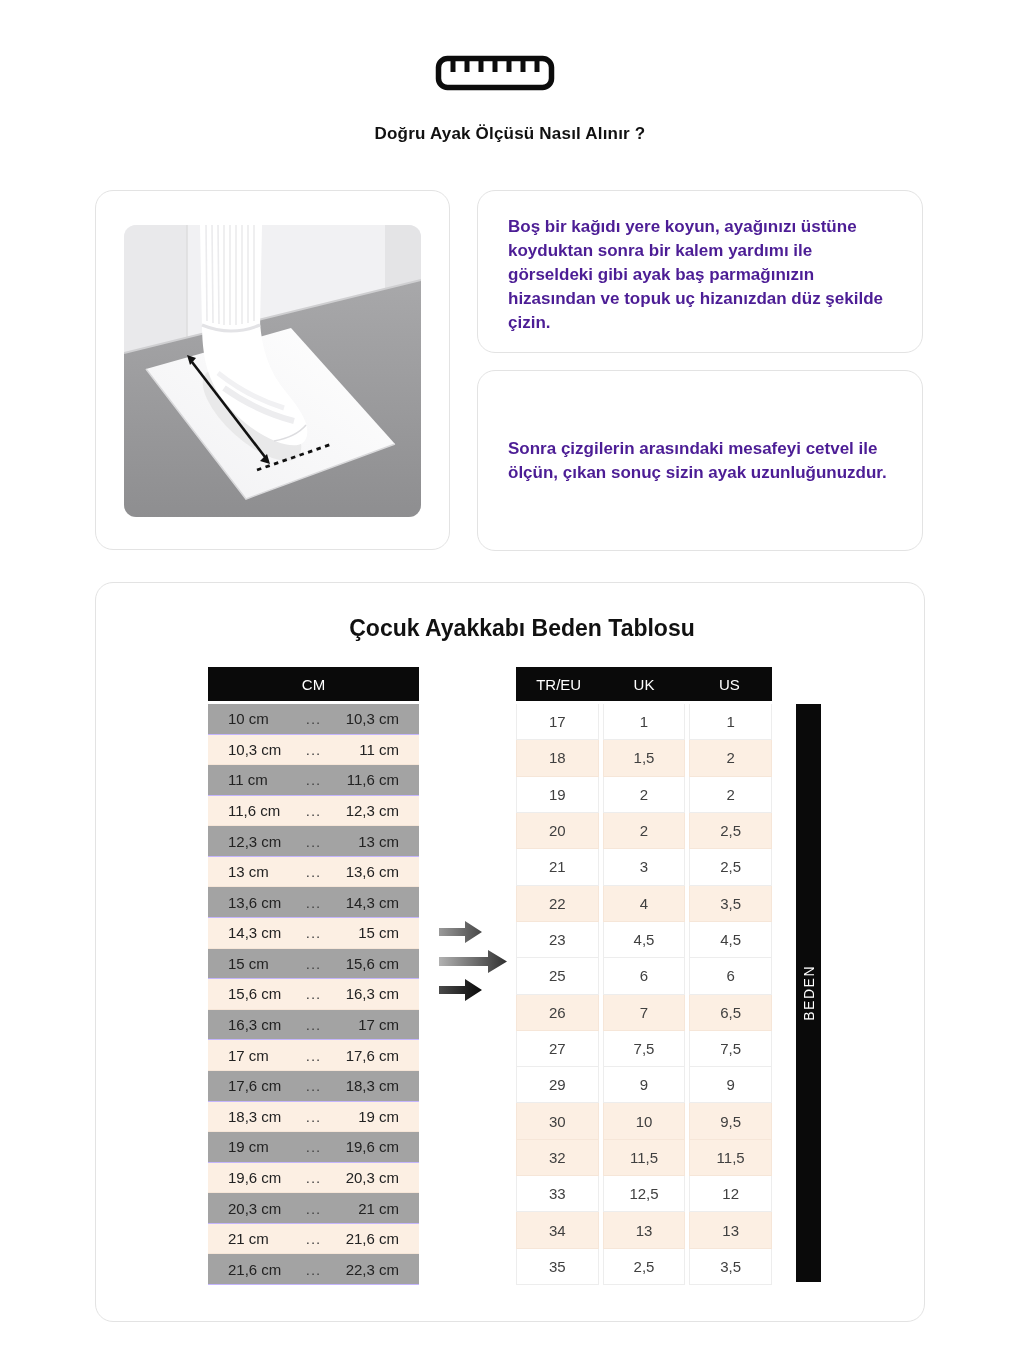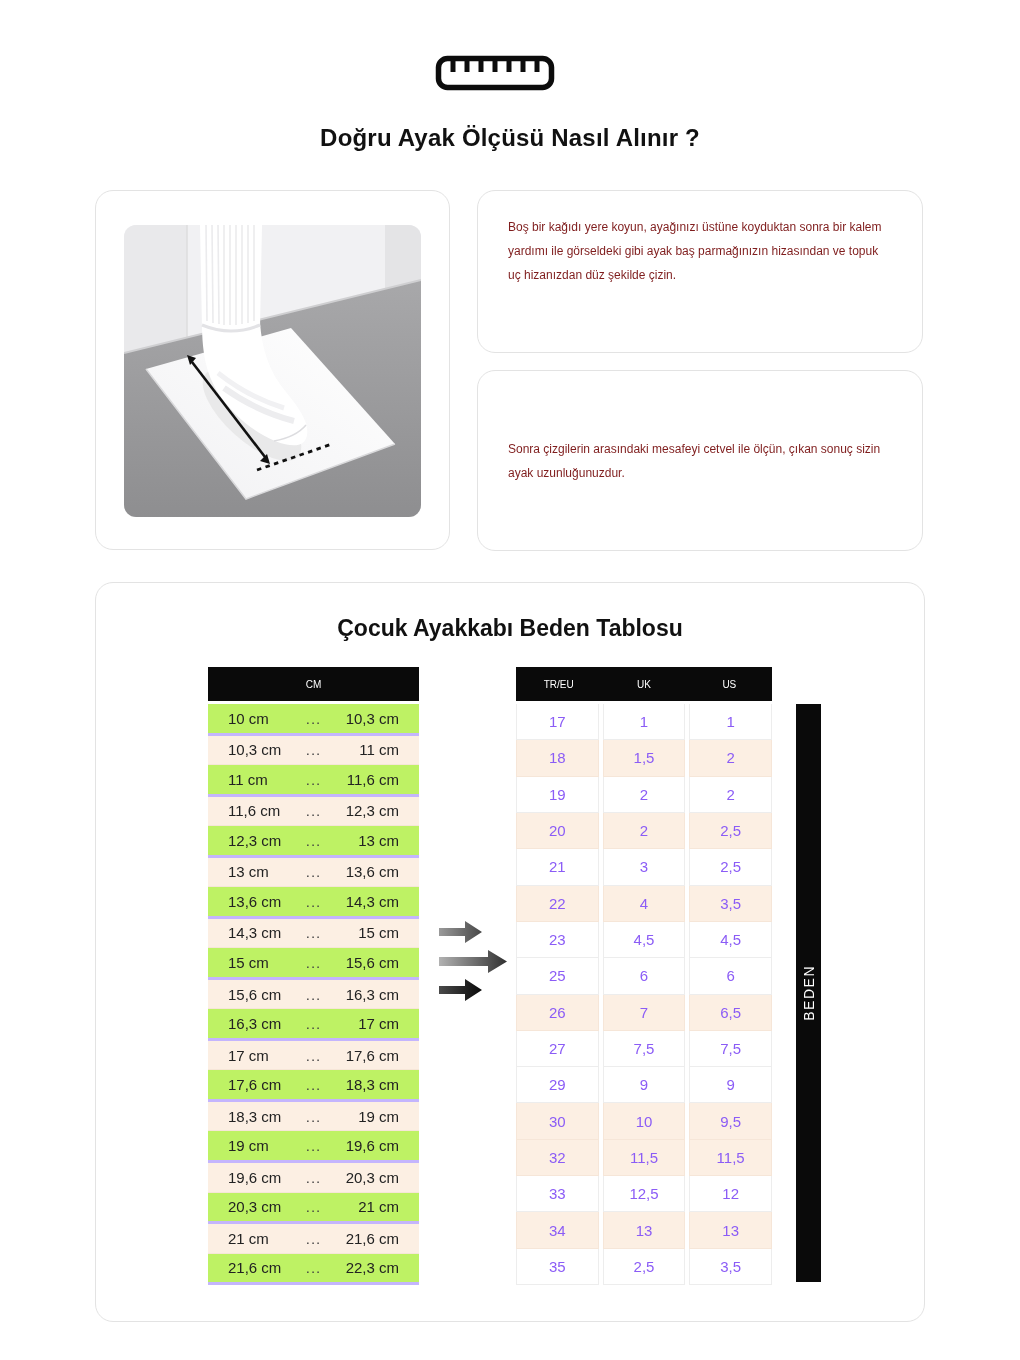--- a/index.html
+++ b/index.html
@@ -3,67 +3,67 @@
 <meta charset="utf-8">
 <style>
   * { margin:0; padding:0; box-sizing:border-box; }
   html,body { background:#ffffff; }
   body { font-family:"Liberation Sans", sans-serif; color:#1a1a1a; }
   .page { position:relative; width:1020px; height:1360px; background:#fff; overflow:hidden; }
 
   
   .ruler-wrap { position:absolute; left:435px; top:55px; width:120px; height:36px; }
   .main-title { position:absolute; left:0; top:124px; width:1020px; text-align:center;
-                font-size:24px; font-weight:700; color:#111; letter-spacing:.2px; }
+                font-size:17px; font-weight:700; color:#111; letter-spacing:.2px; }
 
   .card { position:absolute; background:#fff; border:1.5px solid #e3e3e3; border-radius:18px; }
 
   
   .photo-card { left:95px; top:190px; width:355px; height:360px; }
   .photo { position:absolute; left:28px; top:34px; width:297px; height:292px;
            border-radius:12px; overflow:hidden; }
   .photo svg { display:block; }
 
   
   .info-card-1 { left:477px; top:190px; width:446px; height:163px; padding:24px 30px; }
   .info-card-2 { left:477px; top:370px; width:446px; height:181px; padding:4px 30px;
                  display:flex; align-items:center; }
-  .info-text { font-size:12px; line-height:24px; color:#7f1d1d; }
+  .info-text { font-size:17px; line-height:24px; color:#4c1d95;font-weight:bold; }
 
   
   .table-card { left:95px; top:582px; width:830px; height:740px; }
-  .table-title { position:absolute; left:0; top:32px; width:100%; text-align:center;
+  .table-title { position:absolute; left:12px; top:32px; width:100%; text-align:center;
                  font-size:23px; font-weight:700; color:#111; }
 
-  .black-header { background:#0a0a0a; color:#fff; font-size:10px; height:34px;
+  .black-header { background:#0a0a0a; color:#fff; font-size:15px; height:34px;
                   display:flex; align-items:center; justify-content:center; }
 
   
   .cm-table { position:absolute; left:112px; top:84px; width:211px; }
   .cm-body { margin-top:3px; height:581px; display:flex; flex-direction:column; }
   .cm-row { flex:1; display:grid; grid-template-columns:1fr 34px 1fr; align-items:center;
-            padding:0 20px; background:#bef264; border-bottom:3px solid #c4b5fd;
+            padding:0 20px; background:#a3a3a3; border-bottom:1px solid #c4b5fd;
             font-size:15px; color:#222; }
   .cm-row.alt { background:#fcefe3; border-bottom:1px solid #f6e6d8; }
   .cm-row .from { text-align:left; }
   .cm-row .sep  { text-align:center; color:#444; letter-spacing:1px; }
   .cm-row .to   { text-align:right; }
 
   
   .arrows { position:absolute; left:341px; top:336px; width:78px; height:86px; }
 
   
   .size-table { position:absolute; left:420px; top:84px; width:256px; }
   .size-header { display:grid; grid-template-columns:repeat(3,1fr); }
   .size-header span { display:flex; align-items:center; justify-content:center; }
   .size-body { margin-top:3px; height:581px; display:flex; flex-direction:column; }
   .size-row { flex:1; display:grid; grid-template-columns:repeat(3,1fr); column-gap:4px; }
   .size-row .cell { display:flex; align-items:center; justify-content:center;
                     background:#fff; border:1px solid #ededed; border-top:none;
-                    font-size:15px; color:#8b5cf6; }
+                    font-size:15px; color:#404040; }
   .size-row.alt .cell { background:#fcefe3; border:1px solid #f6e6d8; border-top:none; }
 
   
   .beden-strip { position:absolute; left:700px; top:121px; width:25px; height:578px;
                  background:#0a0a0a; display:flex; align-items:center; justify-content:center; }
   .beden-strip span { color:#fff; font-size:14px; letter-spacing:1.5px;
                       writing-mode:vertical-rl; transform:rotate(180deg); }
 </style>
 </head>
 <body>

